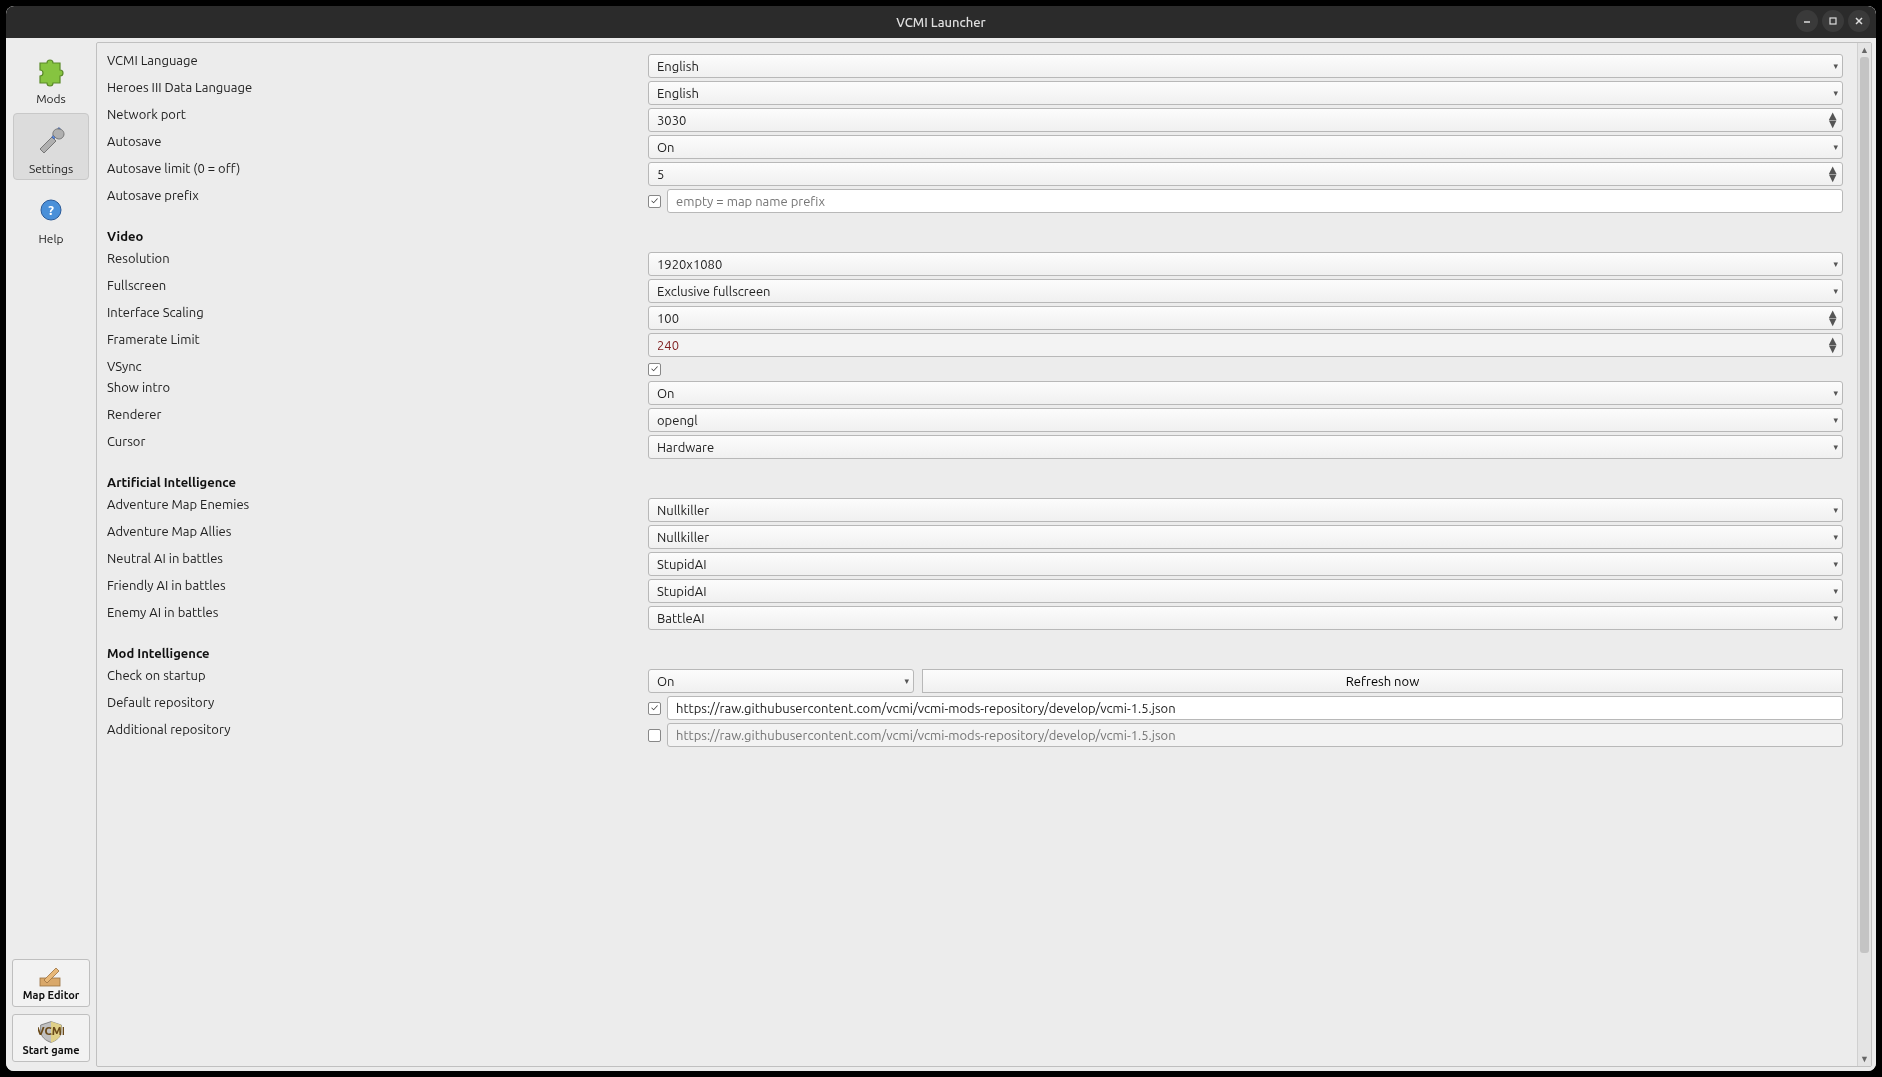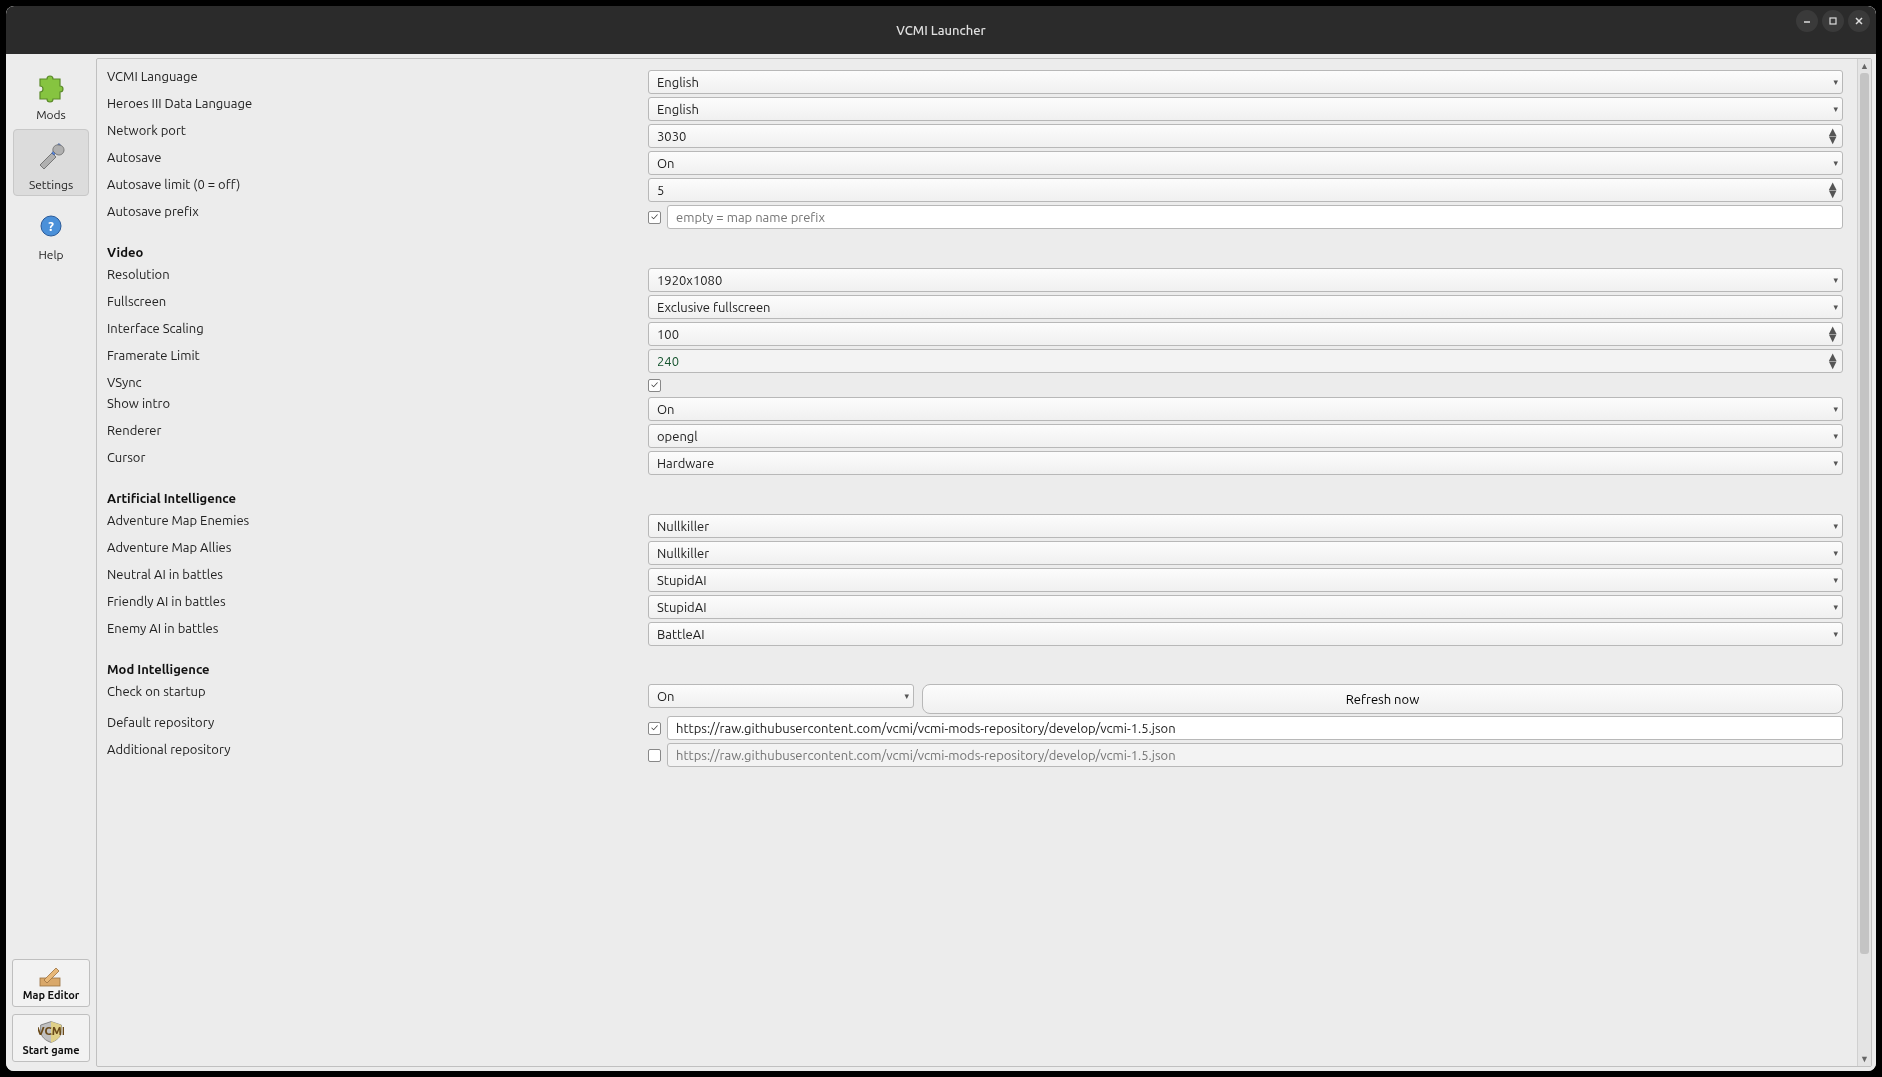--- a/index.html
+++ b/index.html
@@ -1,18 +1,18 @@
 <!DOCTYPE html>
 <html><head>
 <meta charset="utf-8">
 <style>
 * { box-sizing: border-box; margin: 0; padding: 0; font-family: "Ubuntu", "Segoe UI", sans-serif; font-size: 13px; }
 body { background: #000; width: 1882px; height: 1077px; overflow: hidden; position: relative; }
 .outer-frame { position: absolute; top: 6px; left: 6px; right: 6px; bottom: 6px; background: #ececec; border-radius: 8px; overflow: hidden; display: flex; flex-direction: column; }
-.titlebar { height: 48px; background: #2b2b2b; color: #e0e0e0; display: flex; align-items: center; justify-content: center; position: relative; border-radius: 8px 8px 0 0; }
+.titlebar { height: 32px; background: #2b2b2b; color: #e0e0e0; display: flex; align-items: center; justify-content: center; position: relative; border-radius: 8px 8px 0 0; }
 .titlebar .title { font-size: 13px; font-weight: 500; }
 .titlebar .winbtns { position: absolute; right: 6px; top: 4px; display: flex; gap: 4px; }
 .winbtn { width: 22px; height: 22px; border-radius: 11px; background: #3a3a3a; color: #ddd; display: flex; align-items: center; justify-content: center; cursor: pointer; font-size: 11px; }
 .content { flex: 1; display: flex; background: #ececec; min-height: 0; }
 .sidebar { width: 90px; display: flex; flex-direction: column; align-items: center; padding: 6px 20px; gap: 4px; }
 .side-item { width: 76px; display: flex; flex-direction: column; align-items: center; padding: 6px 2px 4px; border-radius: 4px; cursor: pointer; }
 .side-item.selected { background: #dcdcdc; border: 1px solid #c8c8c8; }
 .side-item .icon { width: 40px; height: 40px; display: flex; align-items: center; justify-content: center; }
 .side-item .lbl { margin-top: 2px; font-size: 12px; color: #222; }
 .sidebar-spacer { flex: 1; }
@@ -32,26 +32,26 @@
 .row .ctrl { flex: 1; display: flex; align-items: center; gap: 6px; }
 .combo, .spinbox, .textin { height: 24px; border: 1px solid #b8b8b8; border-radius: 3px; background: linear-gradient(#fcfcfc,#f0f0f0); display: flex; align-items: center; padding: 0 8px; position: relative; width: 100%; font-size: 13px; color: #222; }
 .combo { cursor: pointer; }
 .combo .arrow, .spinbox .spin-arrows { position: absolute; right: 4px; top: 0; bottom: 0; display: flex; align-items: center; color: #555; font-size: 9px; }
 .spinbox .spin-arrows { flex-direction: column; justify-content: center; line-height: 7px; font-size: 7px; right: 3px; }
 .spinbox .spin-arrows span { height: 8px; cursor: pointer; }
 .textin { background: #fff; }
 .textin input { border: none; outline: none; width: 100%; background: transparent; font-size: 13px; color: #222; }
 .textin.disabled input { color: #999; }
 .disabled { background: #f3f3f3; color: #999; }
-.combo.disabled .val, .spinbox.disabled .val { color: #14532d; }
+.combo.disabled .val, .spinbox.disabled .val { color: #7f1d1d; }
 .chk { width: 13px; height: 13px; border: 1px solid #888; border-radius: 2px; background: #fff; display: inline-flex; align-items: center; justify-content: center; cursor: pointer; flex-shrink: 0; }
 .chk.checked::after { content: "✓"; font-size: 10px; color: #333; line-height: 1; }
 .refresh-row { display: flex; gap: 8px; width: 100%; }
 .refresh-row .combo { width: 266px; flex: none; }
-.btn { height: 30px; border: 1px solid #b8b8b8; border-radius: 8px; background: linear-gradient(#fcfcfc,#f0f0f0); display: flex; align-items: center; justify-content: center; cursor: pointer; flex: 1; font-size: 13px; }
+.btn { height: 24px; border: 1px solid #b8b8b8; border-radius: 0; background: linear-gradient(#fcfcfc,#f0f0f0); display: flex; align-items: center; justify-content: center; cursor: pointer; flex: 1; font-size: 13px; }
 </style>
 </head>
 <body>
 
 <div class="outer-frame">
   <div class="titlebar">
     <span class="title">VCMI Launcher</span>
     <div class="winbtns">
       <div class="winbtn">
         <svg width="10" height="10" viewBox="0 0 10 10">

